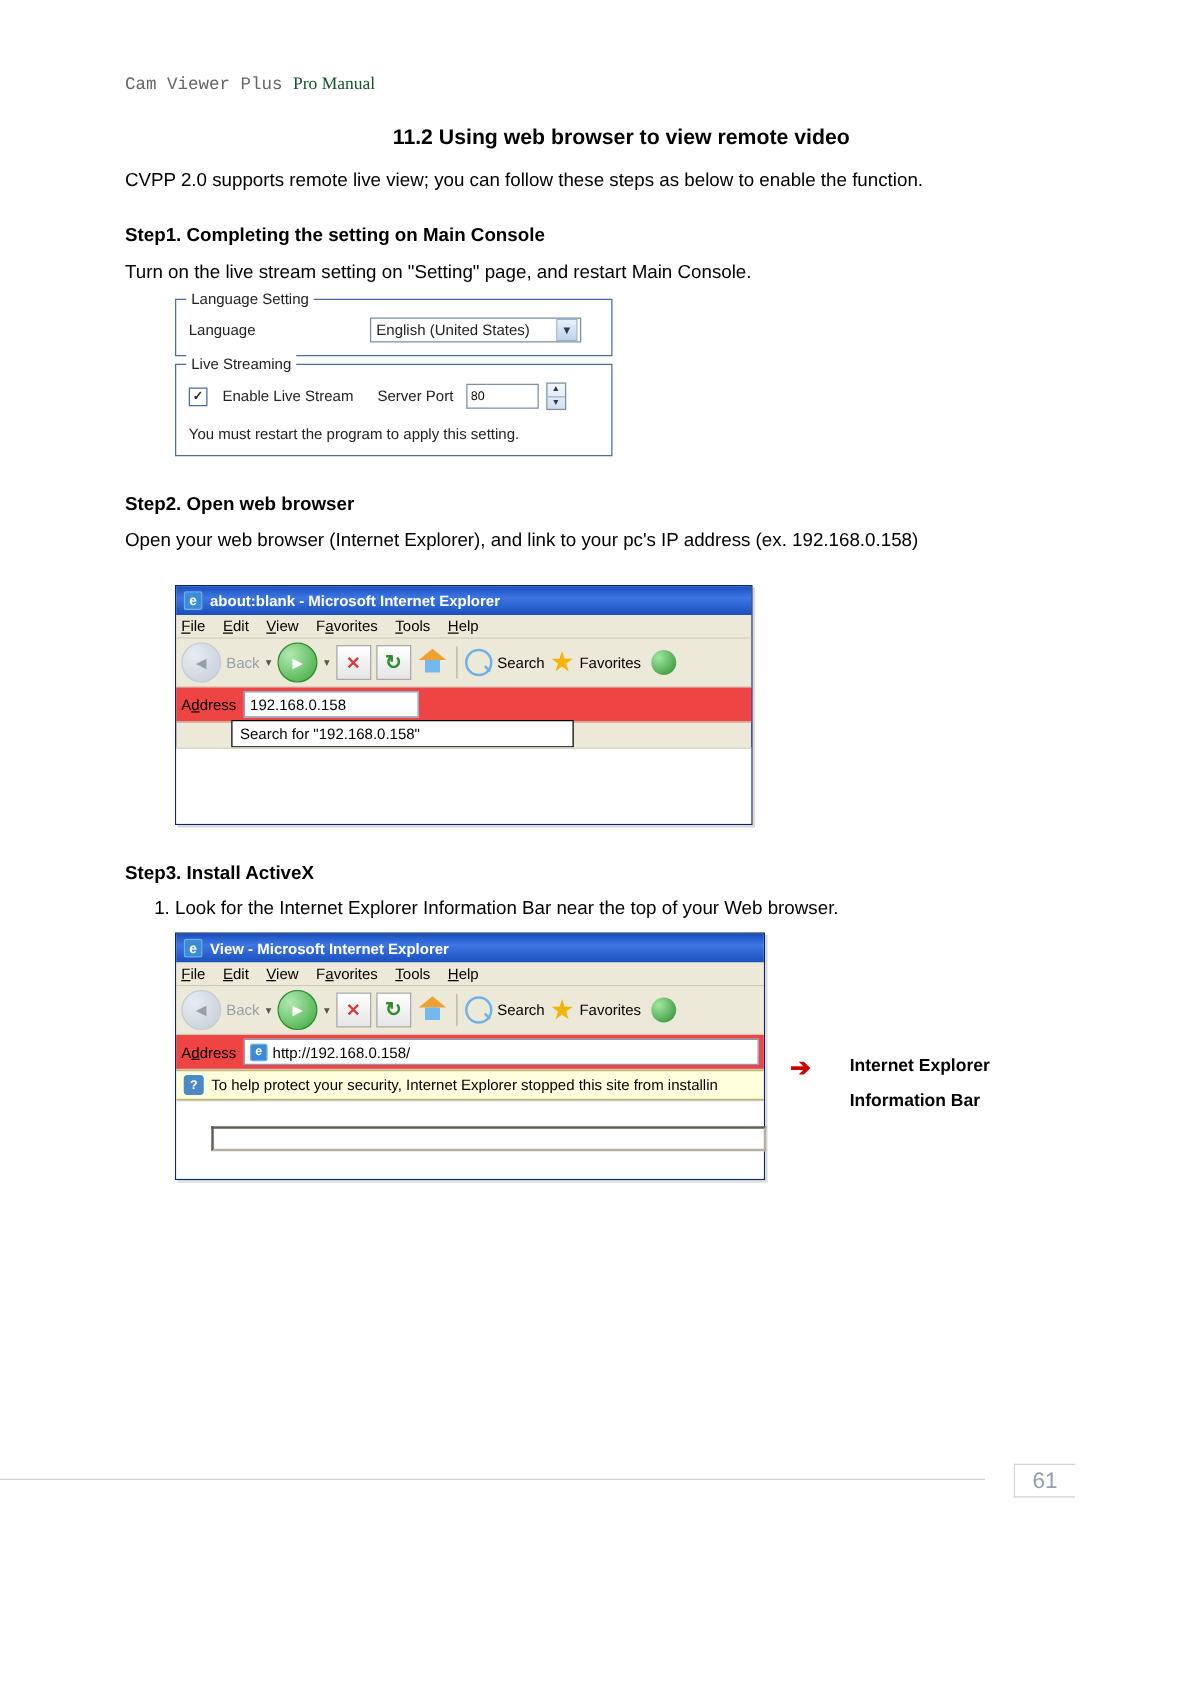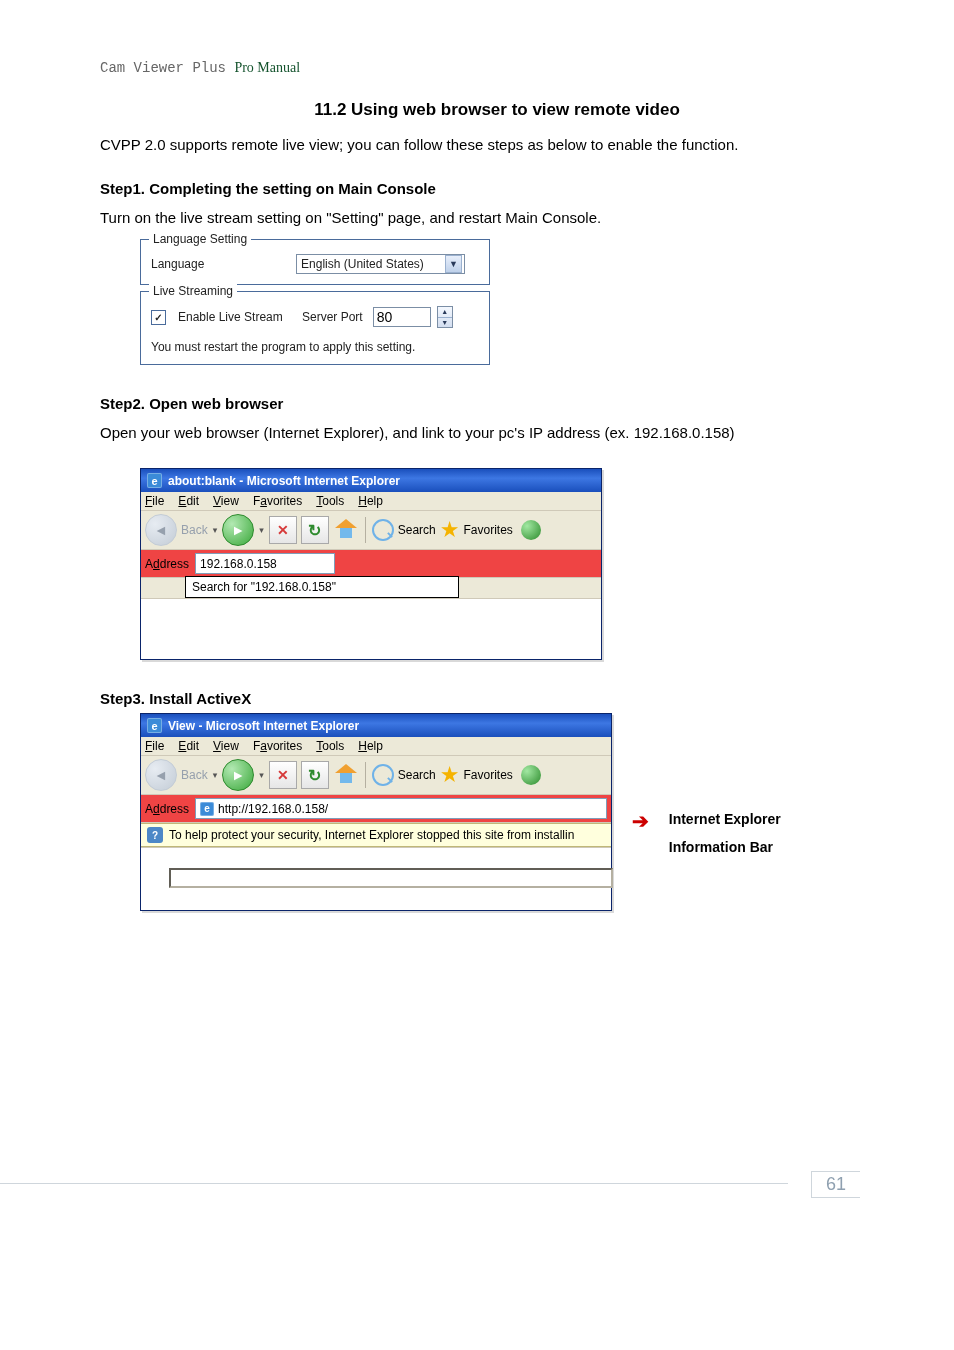--- a/index.html
+++ b/index.html
@@ -72,21 +72,21 @@
     display:flex; align-items:center; justify-content:space-between;
     border:1px solid #7b8ea5; background:#fff; height:20px; width:170px;
     font-size:12px; padding:0 2px 0 4px; box-sizing:border-box;
   }
   .combo .arrow {
     width:15px; height:16px; background:linear-gradient(#e8effb,#bfd1ea);
     border:1px solid #9bb1cf; display:flex; align-items:center; justify-content:center;
     font-size:9px; color:#2a3a5a;
   }
   input.num {
-    border:1px solid #7b8ea5; height:18px; width:50px; font-size:14px;
+    border:1px solid #7b8ea5; height:18px; width:50px; font-size:10px;
     padding:0 3px;
   }
   .spin {
     width:14px; display:flex; flex-direction:column; border:1px solid #7b8ea5;
     height:20px; background:linear-gradient(#f4f8fe,#d3def0);
   }
   .spin div { flex:1; text-align:center; font-size:7px; line-height:9px; color:#2a3a5a; }
   .spin div:first-child { border-bottom:1px solid #9bb1cf; }
   .checkbox {
     width:13px; height:13px; border:1px solid #4a6b9b; background:#fff;
@@ -172,21 +172,21 @@
     border:2px inset #b5b0a1; background:#fff;
     width:440px; height:16px; margin-left:14px; margin-top:10px;
   }
 
   ol.manual-list {
     font-size:15px; line-height:1.8; margin:0 0 6px 0; padding-left:40px;
   }
   .row-flex { display:flex; align-items:flex-start; gap:20px; }
   .callout {
     font-family:"Century Gothic", Arial, sans-serif; font-weight:bold;
-    font-size:14px; line-height:2.0; margin-top:92px;
+    font-size:14px; line-height:2.0; margin-top:92px;margin-left:11px;
   }
   .arrow-red {
     color:#cc0000; font-size:20px; font-weight:bold; margin-top:96px;
   }
   .pagenum {
     position:absolute; bottom:48px; right:80px;
     color:#8fa0b0; font-size:18px;
     padding:4px 14px;
   }
   .pagenum-box {
@@ -289,20 +289,23 @@
         <span>192.168.0.158</span>
       </div>
     </div>
     <div class="dropdown-suggest">
       <span>Search for "192.168.0.158"</span>
     </div>
     <div class="content-white"></div>
   </div>
 
   <p class="step-title">Step3. Install ActiveX</p>
+  <ol class="manual-list">
+    <li>Look for the Internet Explorer Information Bar near the top of your Web browser.</li>
+  </ol>
 
   <div class="row-flex">
     <div class="iewin" style="width:470px; margin-left:40px;">
       <div class="titlebar">
         <span class="ie-icon">e</span>
         <span>View - Microsoft Internet Explorer</span>
       </div>
       <div class="menubar">
         <span><u>F</u>ile</span>
         <span><u>E</u>dit</span>

